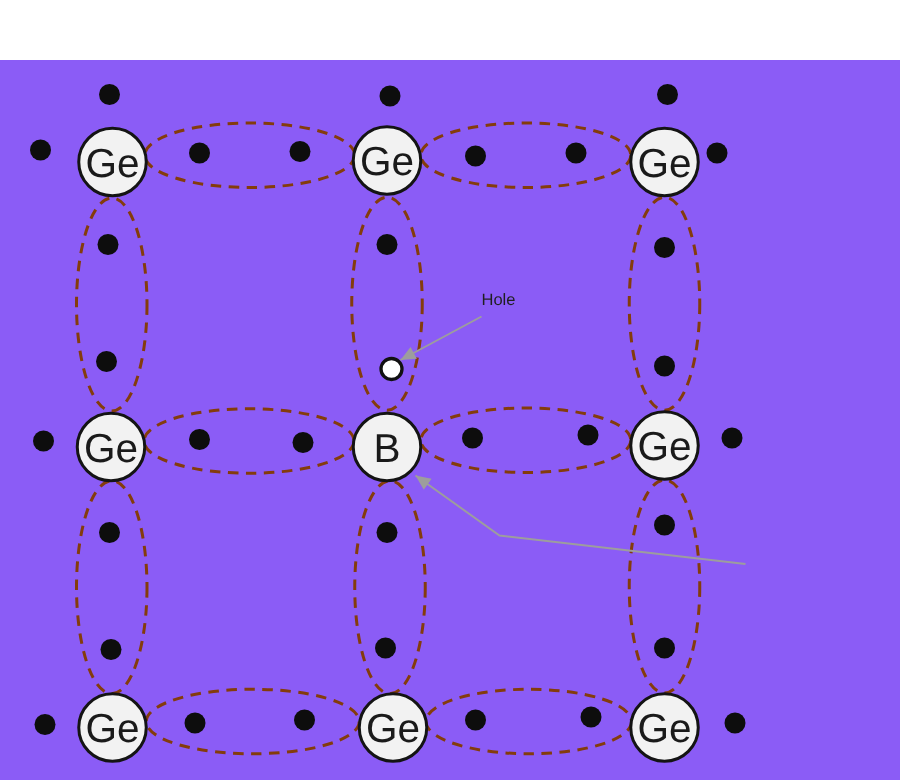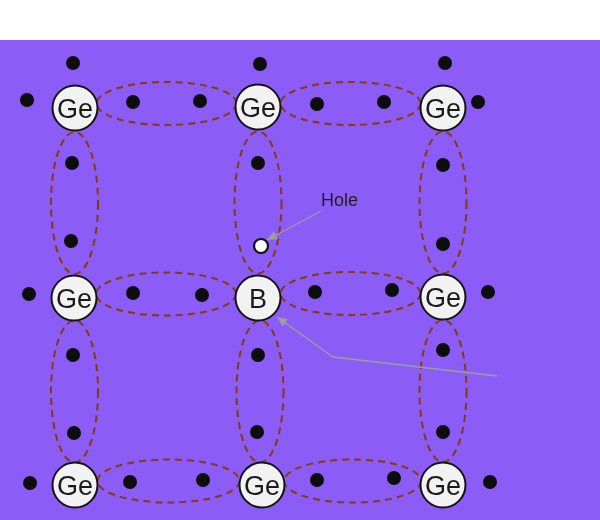--- a/index.html
+++ b/index.html
@@ -8,21 +8,21 @@
     width: 600px;
     height: 520px;
     background: #8b5cf6;
     font-family: "Liberation Sans", "DejaVu Sans", sans-serif;
     overflow: hidden;
     margin-top: 40px;
   }
   .layer { position: absolute; left: 0; top: 0; }
   .note {
     position: absolute;
-    font-size: 18px;
+    font-size: 11px;
     line-height: 23.5px;
     color: #1f1f1f;
     white-space: pre-line;
   }
   svg text.atom-label {
     font-family: "Liberation Sans", "DejaVu Sans", sans-serif;
     fill: #1a1a1a;
   }
 </style>
 </head>

